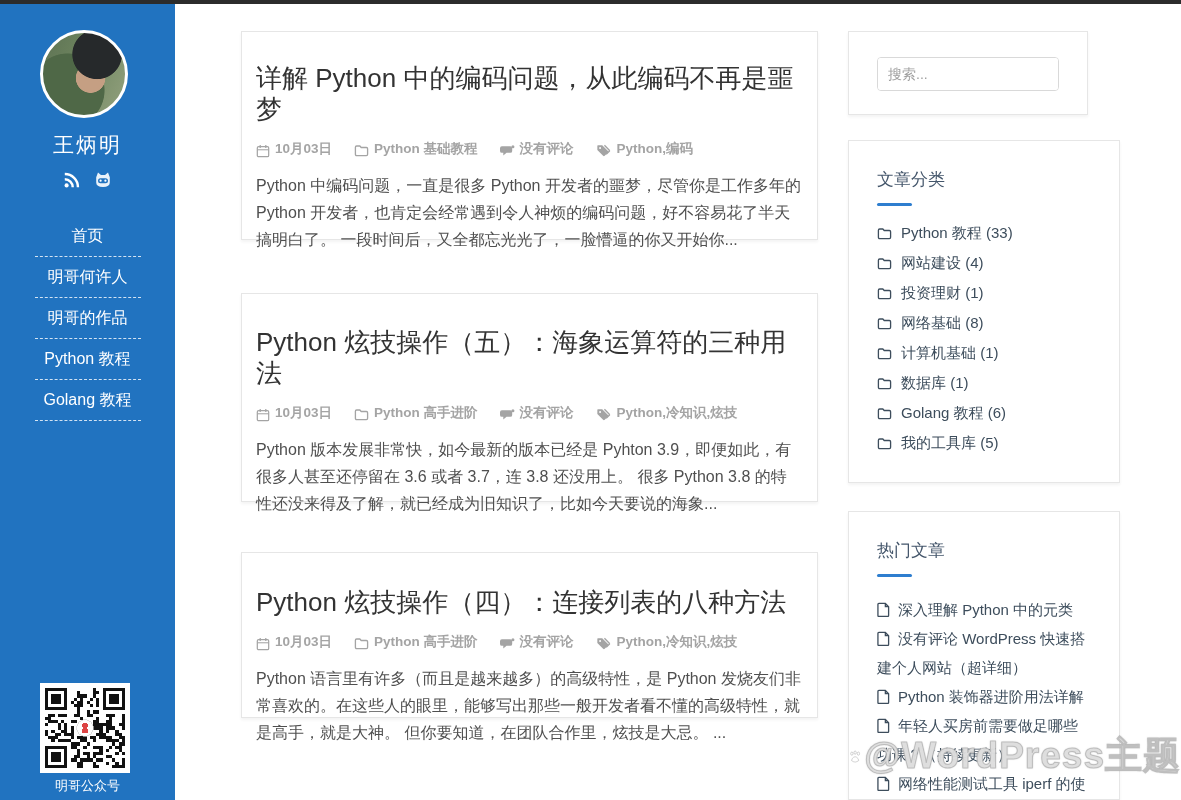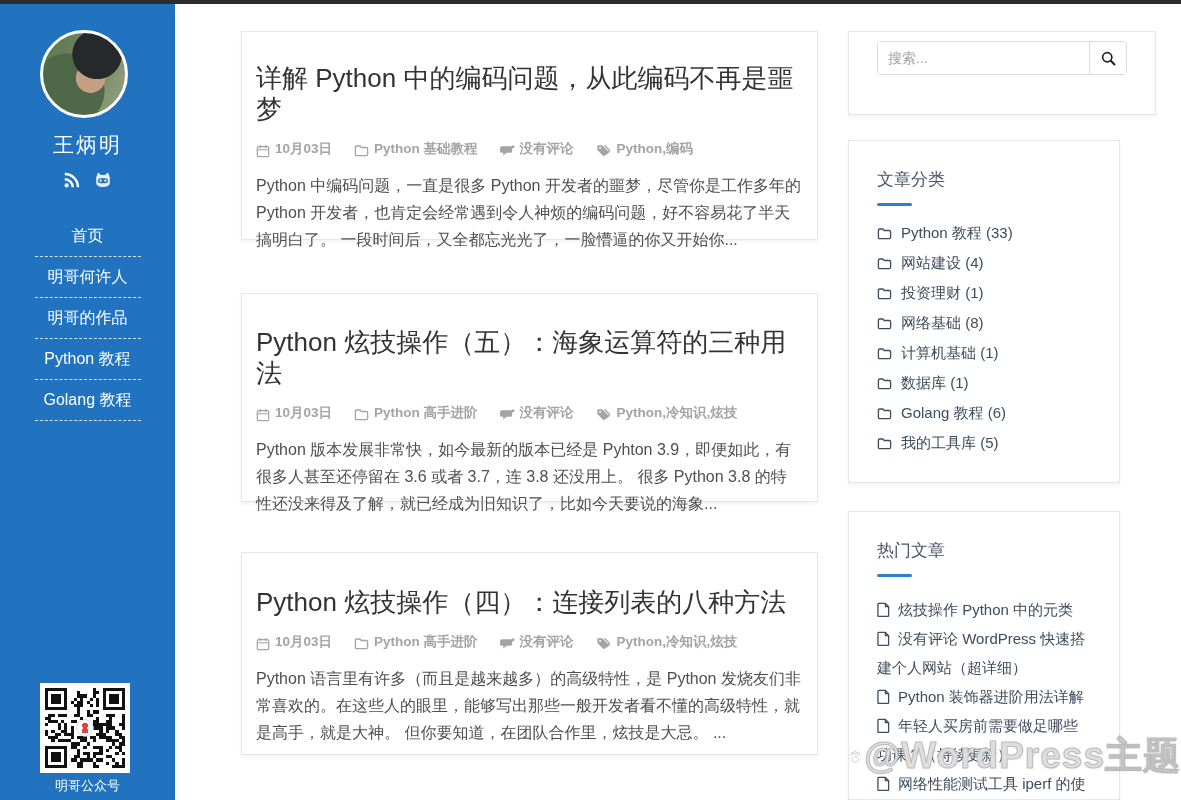--- a/index.html
+++ b/index.html
@@ -26,30 +26,30 @@
   .side-nav li span { color:#fff; font-size:16px; font-weight:500; cursor:pointer; }
   .qr-box { position:absolute; left:40px; top:683px; width:90px; height:90px; background:#fff; padding:5px; }
   .qr-label { position:absolute; left:0; top:777px; width:175px; text-align:center; color:#fff; font-size:13px; }
 
   
   .main-col { position:absolute; left:241px; top:0; width:577px; }
   .card { background:#fff; border:1px solid #e6e6e6; box-shadow:0 2px 3px rgba(0,0,0,.05); }
   .post-card { position:absolute; left:0; width:577px; padding:31px 16px 0 14px; }
   .post-card.p1 { top:31px;  height:209px; }
   .post-card.p2 { top:293px; height:209px; padding-top:33px; }
-  .post-card.p3 { top:552px; height:203px; padding-top:34px; }
+  .post-card.p3 { top:552px; height:166px; padding-top:34px; }
   .post-title { font-size:26px; color:#333; font-weight:500; line-height:1.2; cursor:pointer; }
   .post-meta { display:flex; align-items:center; gap:22px; margin-top:15px; color:#a4a4a4; font-size:13.5px; }
   .post-meta .m-item { display:inline-flex; align-items:flex-end; gap:5px; white-space:nowrap;font-weight:bold; }
   .post-meta svg { flex:0 0 auto; }
   .post-excerpt { margin-top:14px; font-size:16px; color:#4f4f4f; line-height:27px; }
 
   
   .right-col { position:absolute; left:848px; top:0; width:272px; }
-  .search-card { position:absolute; top:31px; left:0; width:308px; height:84px; padding:9px 28px; }
+  .search-card { position:absolute; top:31px; left:0; width:240px; height:84px; padding:25px 28px; }
   .search-wrap { display:flex; height:34px; border:1px solid #d9d9d9; border-radius:4px; overflow:hidden; background:#fff; }
   .search-input { flex:1; border:none; outline:none; padding:0 10px; font-size:14px; color:#555;
     font-family:"Liberation Sans","DejaVu Sans",sans-serif; }
   .search-input::placeholder { color:#9f9f9f; }
   .search-btn { width:37px; background:#fff; border:none; border-left:1px solid #d9d9d9; cursor:pointer;
     display:flex; align-items:center; justify-content:center; }
   .widget-card { position:absolute; left:0; width:272px; padding:27px 28px; }
   .cat-card { top:140px; height:343px; }
   .hot-card { top:511px; height:289px; }
   .widget-title { font-size:17px; color:#44566b; font-weight:500; }
@@ -493,21 +493,21 @@
 </ul>
   </div>
 
   <div class="card widget-card hot-card">
     <div class="widget-title">热门文章</div>
     <div class="widget-underline"></div>
     <ul class="hot-list" id="hot-list">
   <li><svg viewBox="0 0 14 16" width="13" height="15">
             <path d="M2 1.5 h7 l3.5 3.5 v9.5 q0 1-1 1 h-9.5 q-1 0-1-1 v-12 q0-1 1-1z" fill="none" stroke="#3d4d5c" stroke-width="1.4"></path>
             <path d="M9 1.5 v3.5 h3.5" fill="none" stroke="#3d4d5c" stroke-width="1.4"></path>
-          </svg><span>炫技操作 Python 中的元类</span></li>
+          </svg><span>深入理解 Python 中的元类</span></li>
 
   <li><svg viewBox="0 0 14 16" width="13" height="15">
             <path d="M2 1.5 h7 l3.5 3.5 v9.5 q0 1-1 1 h-9.5 q-1 0-1-1 v-12 q0-1 1-1z" fill="none" stroke="#3d4d5c" stroke-width="1.4"></path>
             <path d="M9 1.5 v3.5 h3.5" fill="none" stroke="#3d4d5c" stroke-width="1.4"></path>
           </svg><span>没有评论 WordPress 快速搭建个人网站（超详细）</span></li>
 
   <li><svg viewBox="0 0 14 16" width="13" height="15">
             <path d="M2 1.5 h7 l3.5 3.5 v9.5 q0 1-1 1 h-9.5 q-1 0-1-1 v-12 q0-1 1-1z" fill="none" stroke="#3d4d5c" stroke-width="1.4"></path>
             <path d="M9 1.5 v3.5 h3.5" fill="none" stroke="#3d4d5c" stroke-width="1.4"></path>
           </svg><span>Python 装饰器进阶用法详解</span></li>

